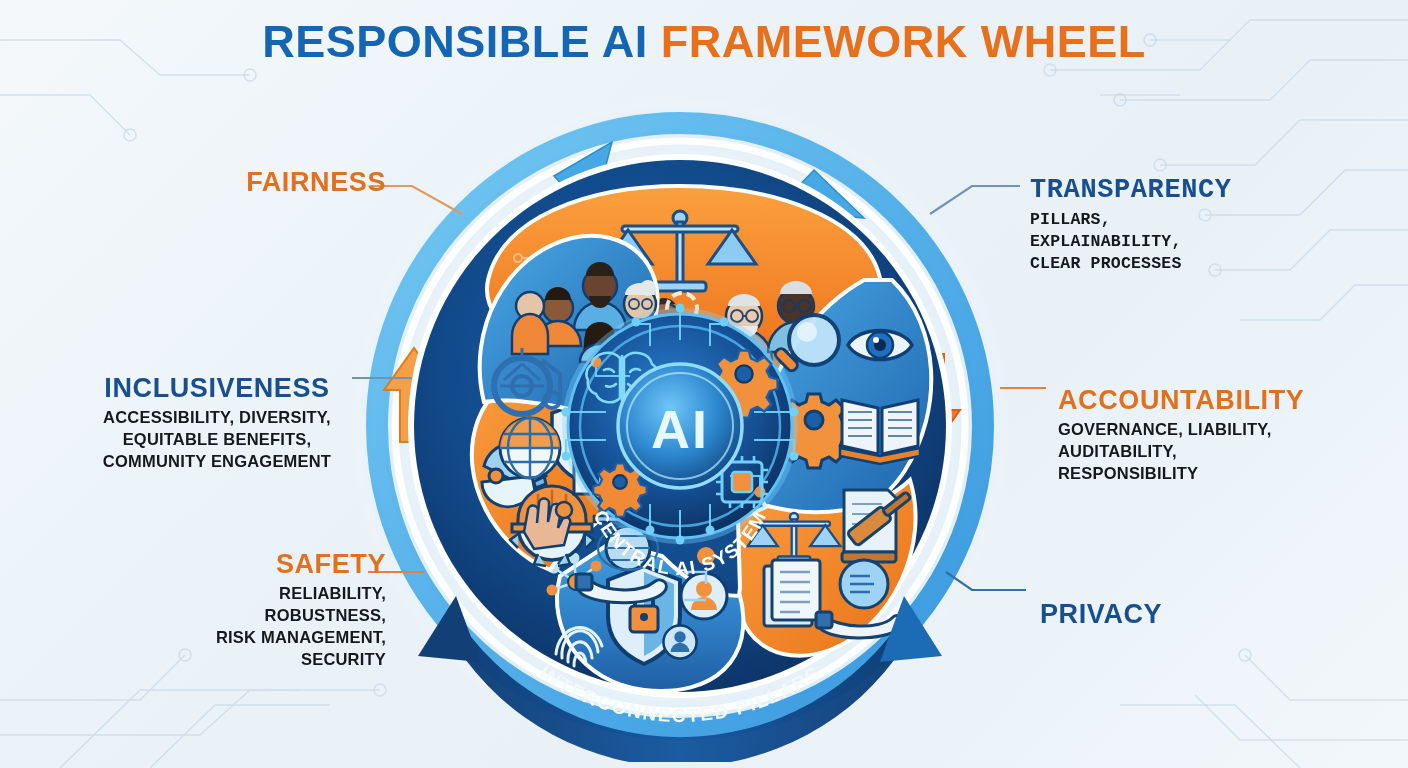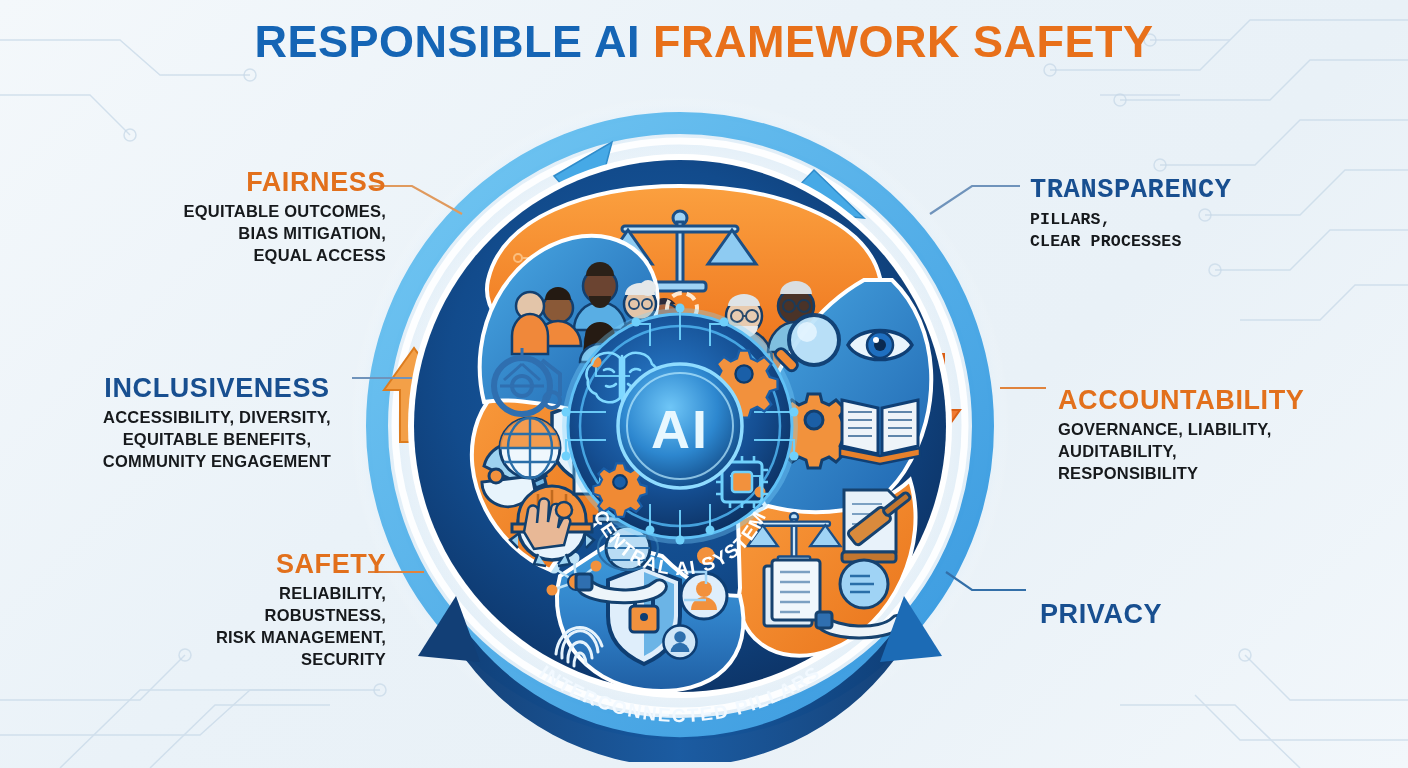--- a/index.html
+++ b/index.html
@@ -83,21 +83,21 @@
     <circle cx="250" cy="75" r="6"></circle>
     <circle cx="130" cy="135" r="6"></circle>
     <circle cx="185" cy="655" r="6"></circle>
     <circle cx="380" cy="690" r="6"></circle>
     <circle cx="1245" cy="655" r="6"></circle>
   </g>
 </svg>
 
 <div class="title-wrap">
   <span class="title">
-    <span class="t-blue">RESPONSIBLE AI </span><span class="t-orange">FRAMEWORK SAFETY</span>
+    <span class="t-blue">RESPONSIBLE AI </span><span class="t-orange">FRAMEWORK WHEEL</span>
   </span>
 </div>
 
 <svg class="connectors" width="1408" height="768" viewBox="0 0 1408 768">
   <g stroke-width="2.2" fill="none">
     <path d="M372 186 L412 186 L462 214" stroke="#e09a5e"></path>
     <path d="M352 378 L412 378" stroke="#6f93bb"></path>
     <path d="M368 572 L424 572" stroke="#e0833c"></path>
     <path d="M1020 186 L972 186 L930 214" stroke="#6f93bb"></path>
     <path d="M1046 388 L1000 388" stroke="#e0833c"></path>
@@ -574,25 +574,20 @@
     <polygon points="560,506 598,566 536,572" fill="#1c6bb5"></polygon>
     <path id="ribbonTextPath" d="M152 546 A240 240 0 0 0 520 546" fill="none"></path>
     <text font-family="Liberation Sans, sans-serif" font-size="19" font-weight="bold" fill="#f2f9ff" letter-spacing="1.8">
       <textPath href="#ribbonTextPath" startOffset="50%" text-anchor="middle">INTERCONNECTED PILLARS</textPath>
     </text>
   </g>
 </svg>
 
 <div class="label-block align-right" id="lbl-fairness">
   <div class="head orange">FAIRNESS</div>
-  <div class="desc">
-    <div>EQUITABLE OUTCOMES,</div>
-    <div>BIAS MITIGATION,</div>
-    <div>EQUAL ACCESS</div>
-  </div>
 </div>
 
 <div class="label-block align-right" id="lbl-inclusiveness">
   <div class="head blue">INCLUSIVENESS</div>
   <div class="desc">
     <div>ACCESSIBILITY, DIVERSITY,</div>
     <div>EQUITABLE BENEFITS,</div>
     <div>COMMUNITY ENGAGEMENT</div>
   </div>
 </div>
@@ -604,20 +599,21 @@
     <div>ROBUSTNESS,</div>
     <div>RISK MANAGEMENT,</div>
     <div>SECURITY</div>
   </div>
 </div>
 
 <div class="label-block align-left" id="lbl-transparency">
   <div class="head blue">TRANSPARENCY</div>
   <div class="desc">
     <div>PILLARS,</div>
+    <div>EXPLAINABILITY,</div>
     <div>CLEAR PROCESSES</div>
   </div>
 </div>
 
 <div class="label-block align-left" id="lbl-accountability">
   <div class="head orange">ACCOUNTABILITY</div>
   <div class="desc">
     <div>GOVERNANCE, LIABILITY,</div>
     <div>AUDITABILITY,</div>
     <div>RESPONSIBILITY</div>

